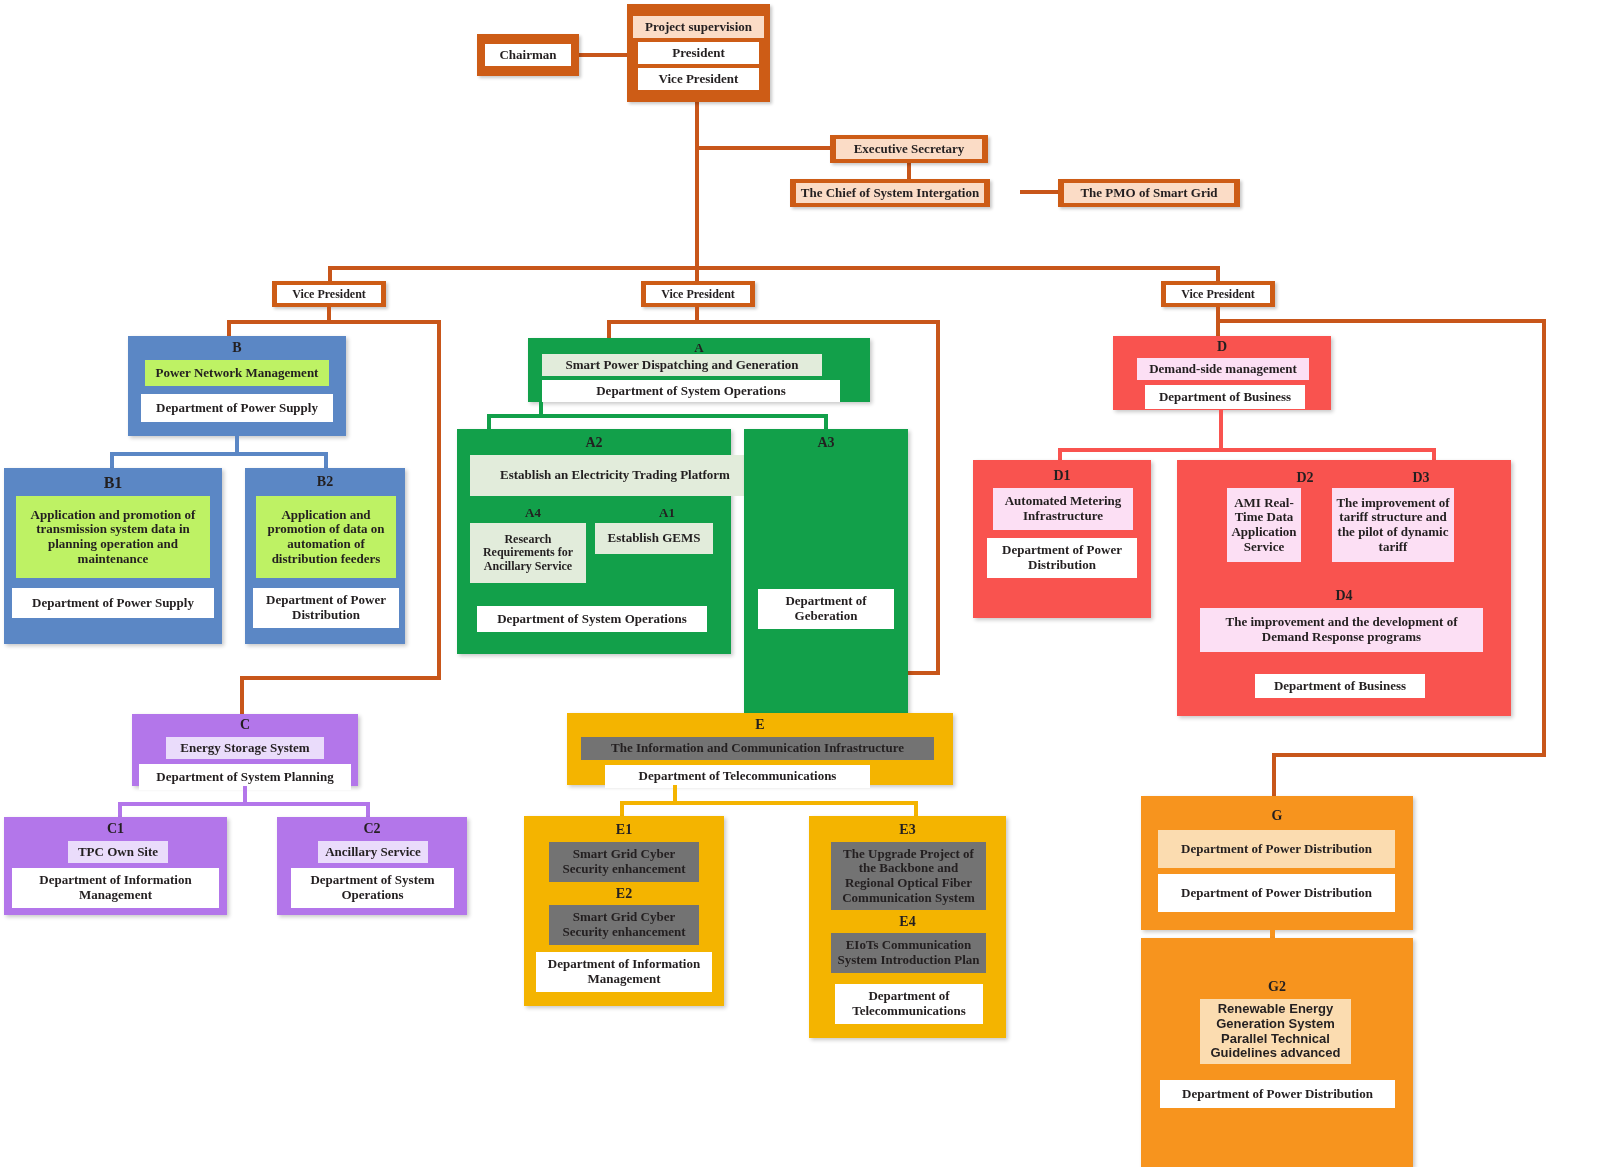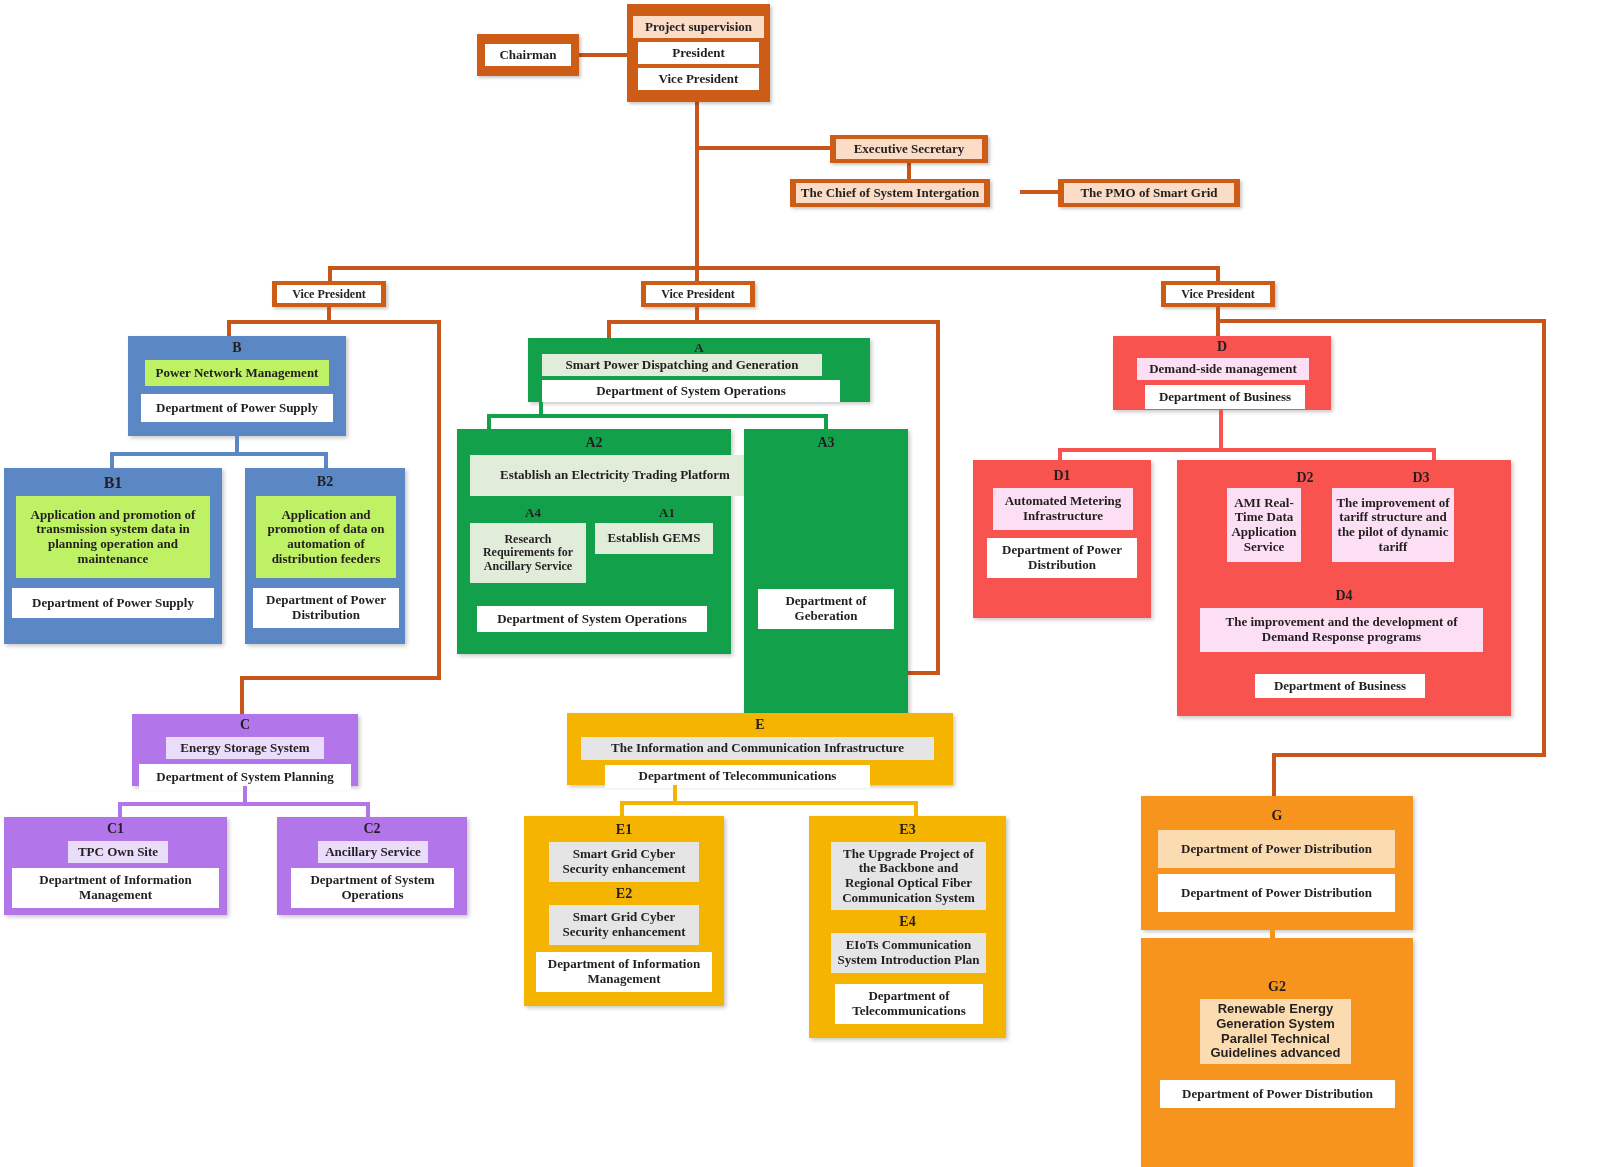--- a/index.html
+++ b/index.html
@@ -66,21 +66,21 @@
   .inner.white{background:#ffffff;}
 
   
   .blueP{background:#5b87c5;}
   .blueI{background:#bef264;}
   .greenP{background:#12a04a;}
   .greenI{background:#e2ecdb;}
   .purpleP{background:#b376ea;}
   .purpleI{background:#eadcfb;}
   .goldP{background:#f4b400;}
-  .goldI{background:#e5e5e5;}
+  .goldI{background:#737373;}
   .redP{background:#f9534f;}
   .redI{background:#fcdff4;}
   .orangeP{background:#f7941e;}
   .orangeI{background:#fbdcb0;}
 
   .sans{font-family:"Liberation Sans","DejaVu Sans",sans-serif;}
 </style>
 </head>
 <body>
 

